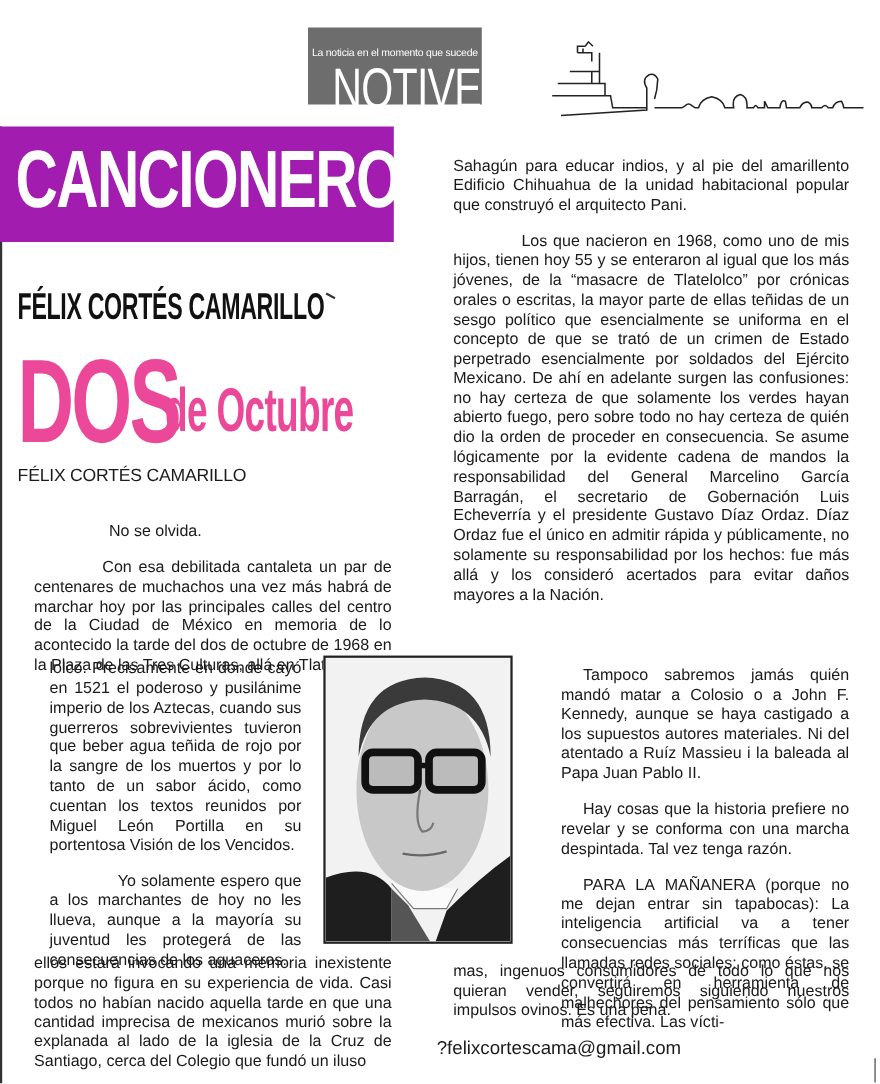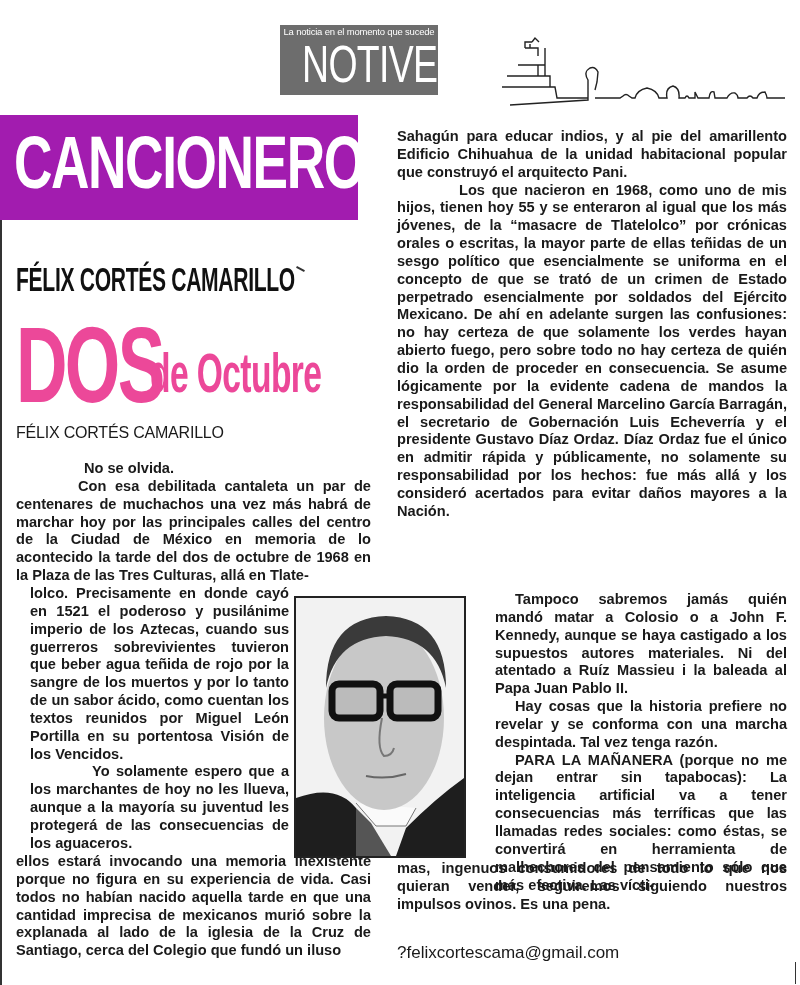--- a/index.html
+++ b/index.html
@@ -1,40 +1,40 @@
 <!DOCTYPE html>
 <html><head>
 <meta charset="utf-8">
 <style>
   html, body { margin:0; padding:0; background:#fff; }
   body { width:800px; height:985px; position:relative; overflow:hidden; font-family:"Liberation Sans", sans-serif; color:#1a1a1a; }
 
   .logo { position:absolute; left:280px; top:25px; width:158px; height:70px; background:#6d6d6d; color:#fff; text-align:center; }
-  .logo .tagline { font-size:9.5px; line-height:11px; padding-top:1px; white-space:nowrap; letter-spacing:-0.2px; }
+  .logo .tagline { font-size:9.5px; line-height:11px; padding-top:18px; white-space:nowrap; letter-spacing:-0.2px; }
   .logo .name { font-family:"Liberation Sans", sans-serif; font-weight:normal; font-size:52px; line-height:54px; transform:scaleX(0.72); transform-origin:center; letter-spacing:-1px; }
 
   .skyline { position:absolute; left:495px; top:20px; width:300px; height:90px; }
 
   .left-rule { position:absolute; left:0; top:115px; width:2px; height:870px; background:#333; }
   .right-rule { position:absolute; left:795px; top:962px; width:1px; height:22px; background:#333; }
 
   .section-banner { position:absolute; left:0; top:115px; width:358px; height:105px; background:#a21caf; }
   .section-banner span { position:absolute; left:14px; top:8px; color:#fff; font-weight:bold; font-size:74px; line-height:80px; letter-spacing:-2px; transform:scaleX(0.72); transform-origin:left center; white-space:nowrap; }
 
   .kicker { position:absolute; left:16px; top:261px; font-weight:bold; font-size:34px; line-height:36px; transform:scaleX(0.62); transform-origin:left center; white-space:nowrap; letter-spacing:-0.5px; color:#111; }
   .tick-mark { position:absolute; left:296px; top:268px; width:9px; height:2px; background:#333; transform:rotate(28deg); }
 
   .headline { position:absolute; left:16px; top:315px; white-space:nowrap; color:#ec4899; }
   .headline .big { font-weight:bold; font-size:108px; line-height:100px; display:inline-block; transform:scaleX(0.66); transform-origin:left bottom; letter-spacing:-4px; }
   .headline .small { position:absolute; left:134px; top:28px; font-weight:bold; font-size:56px; line-height:60px; transform:scaleX(0.6); transform-origin:left bottom; letter-spacing:-1px; }
 
   .byline { position:absolute; left:16px; top:423px; font-size:16px; line-height:20px; color:#1a1a1a; letter-spacing:-0.2px; }
 
   .col { position:absolute; font-size:14.6px; line-height:17.85px; text-align:justify; color:#1a1a1a; }
-  .col p { margin:0;font-weight:bold; }
+  .col p { margin:15px; }
   .col .ind { text-indent:62px; }
   .col .ind2 { text-indent:20px; }
 
   .col-left-1 { left:16px; top:460px; width:355px; }
   .col-left-2 { left:30px; top:585px; width:259px; }
   .col-left-3 { left:16px; top:853px; width:355px; }
 
   .col-right-1 { left:397px; top:128px; width:390px; }
   .col-right-2 { left:495px; top:591px; width:292px; }
   .col-right-3 { left:397px; top:860px; width:390px; }

